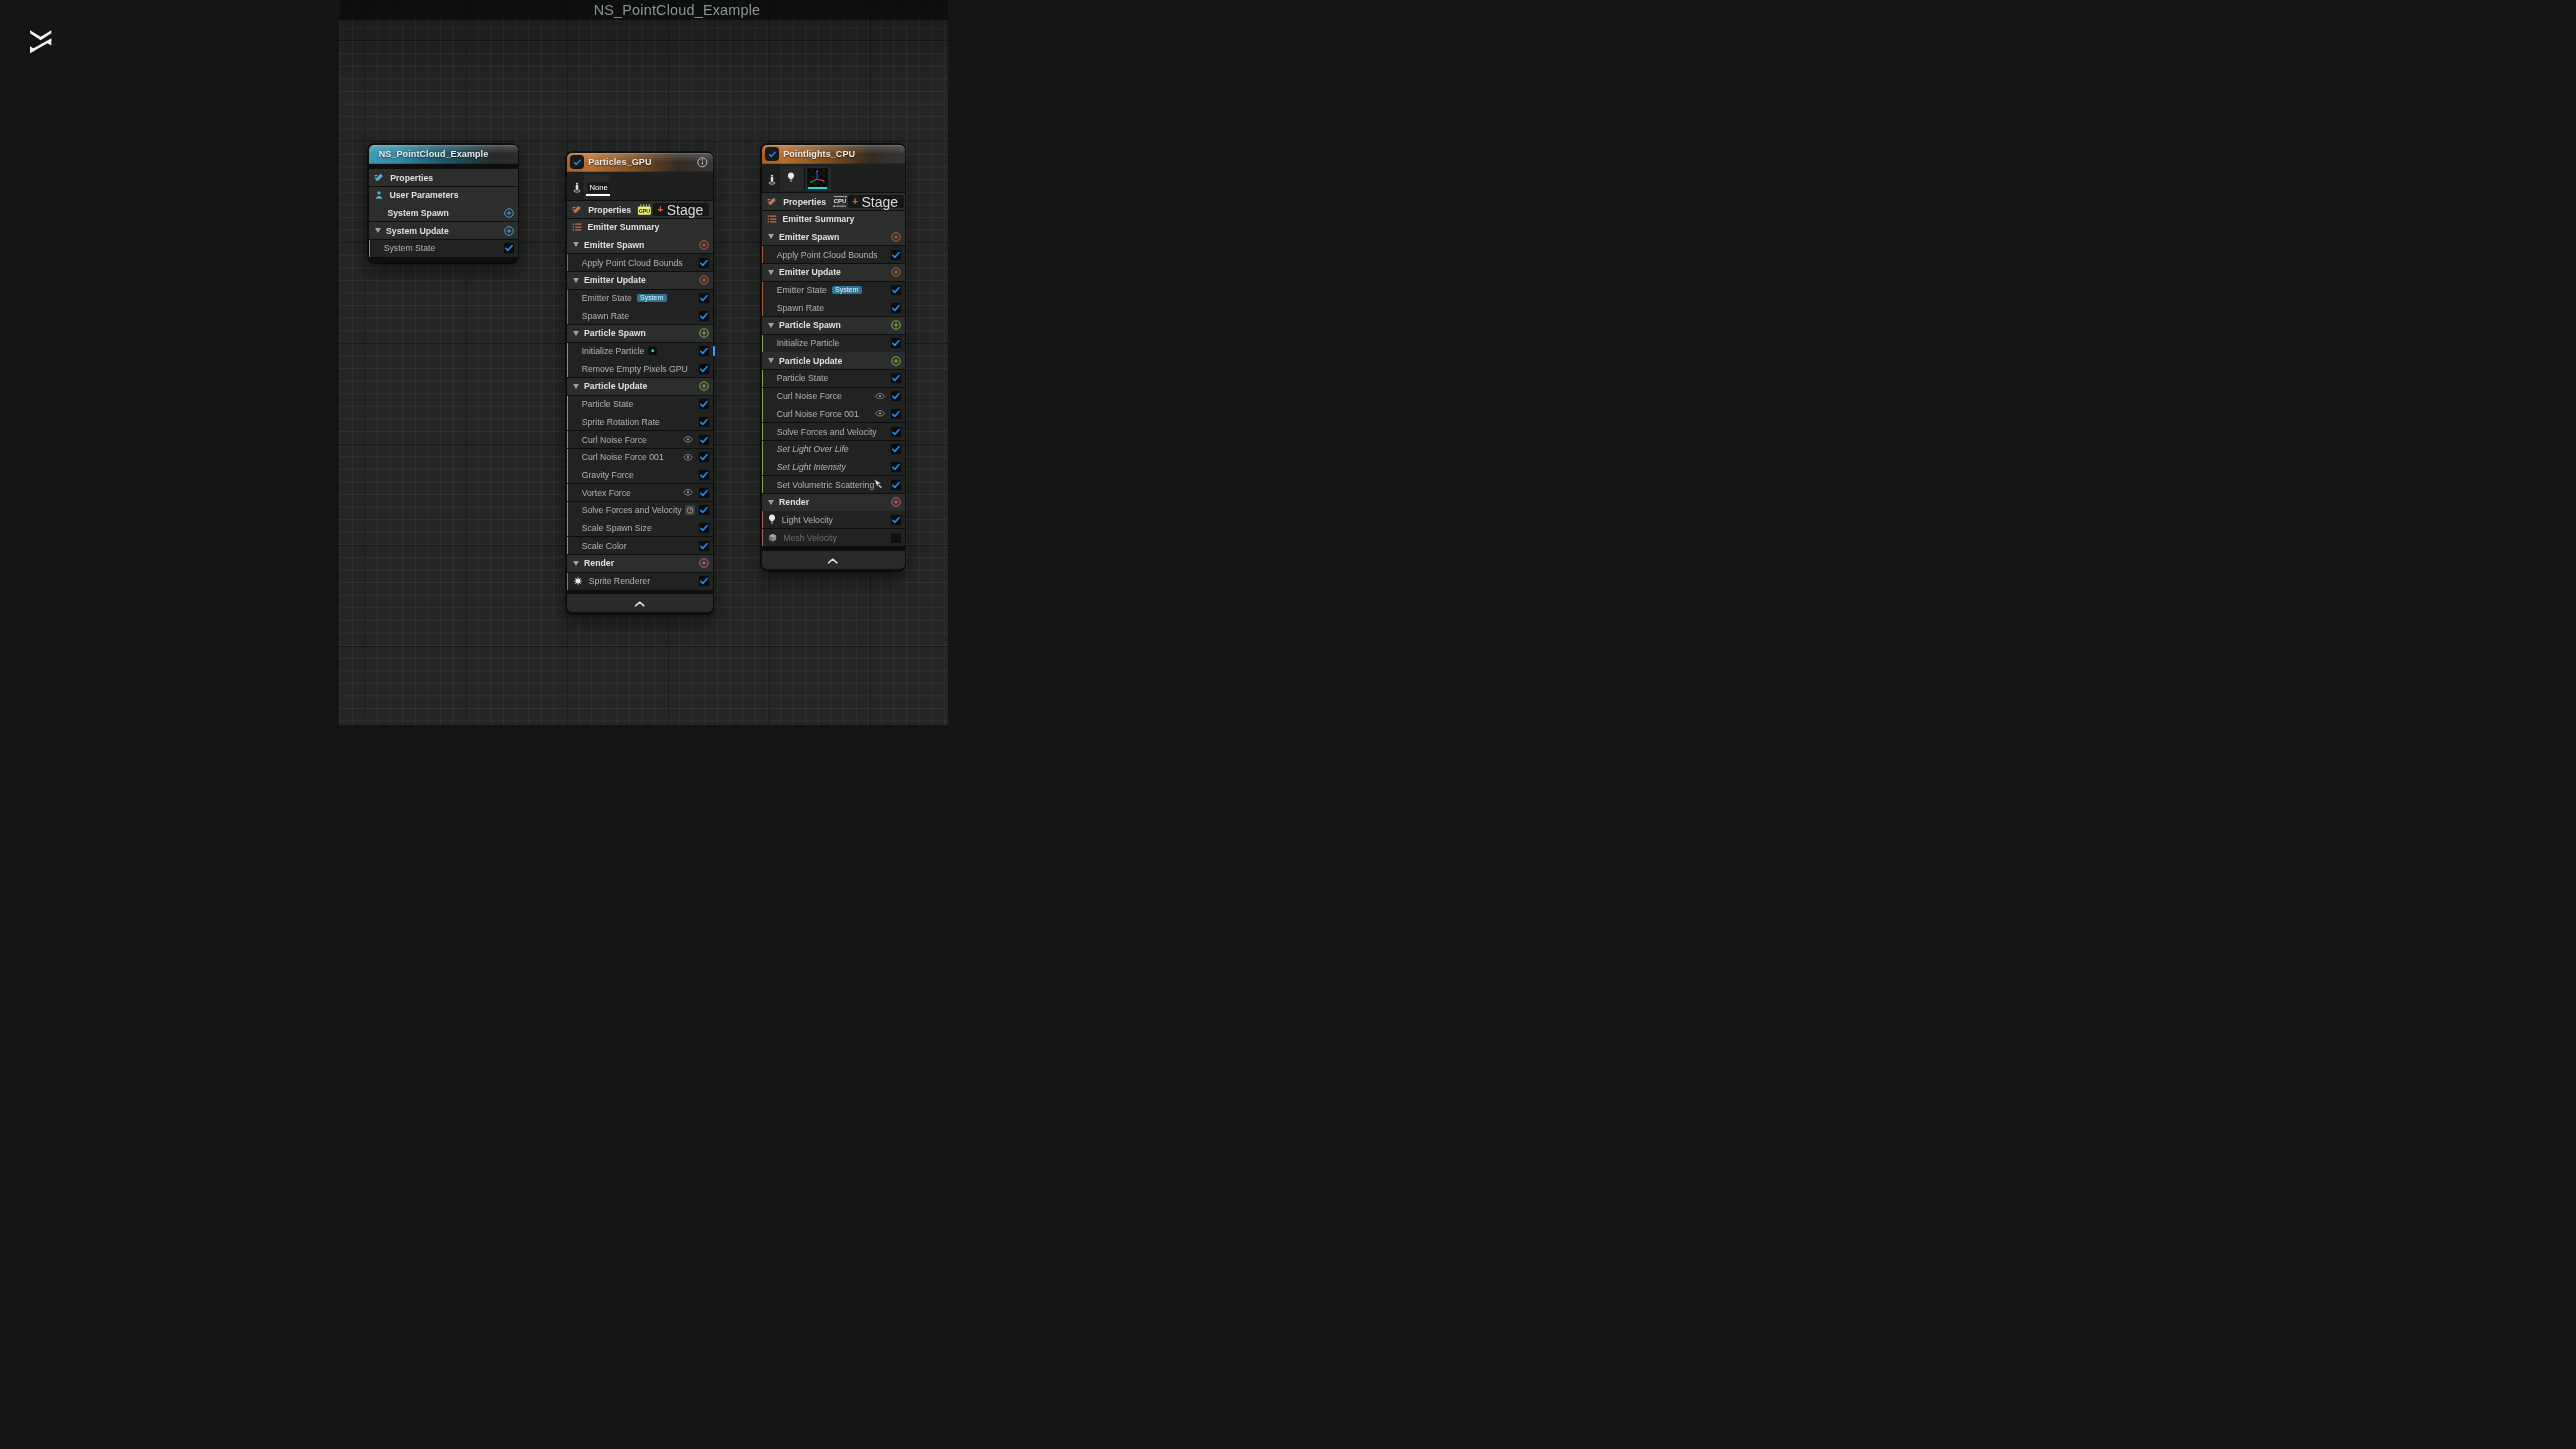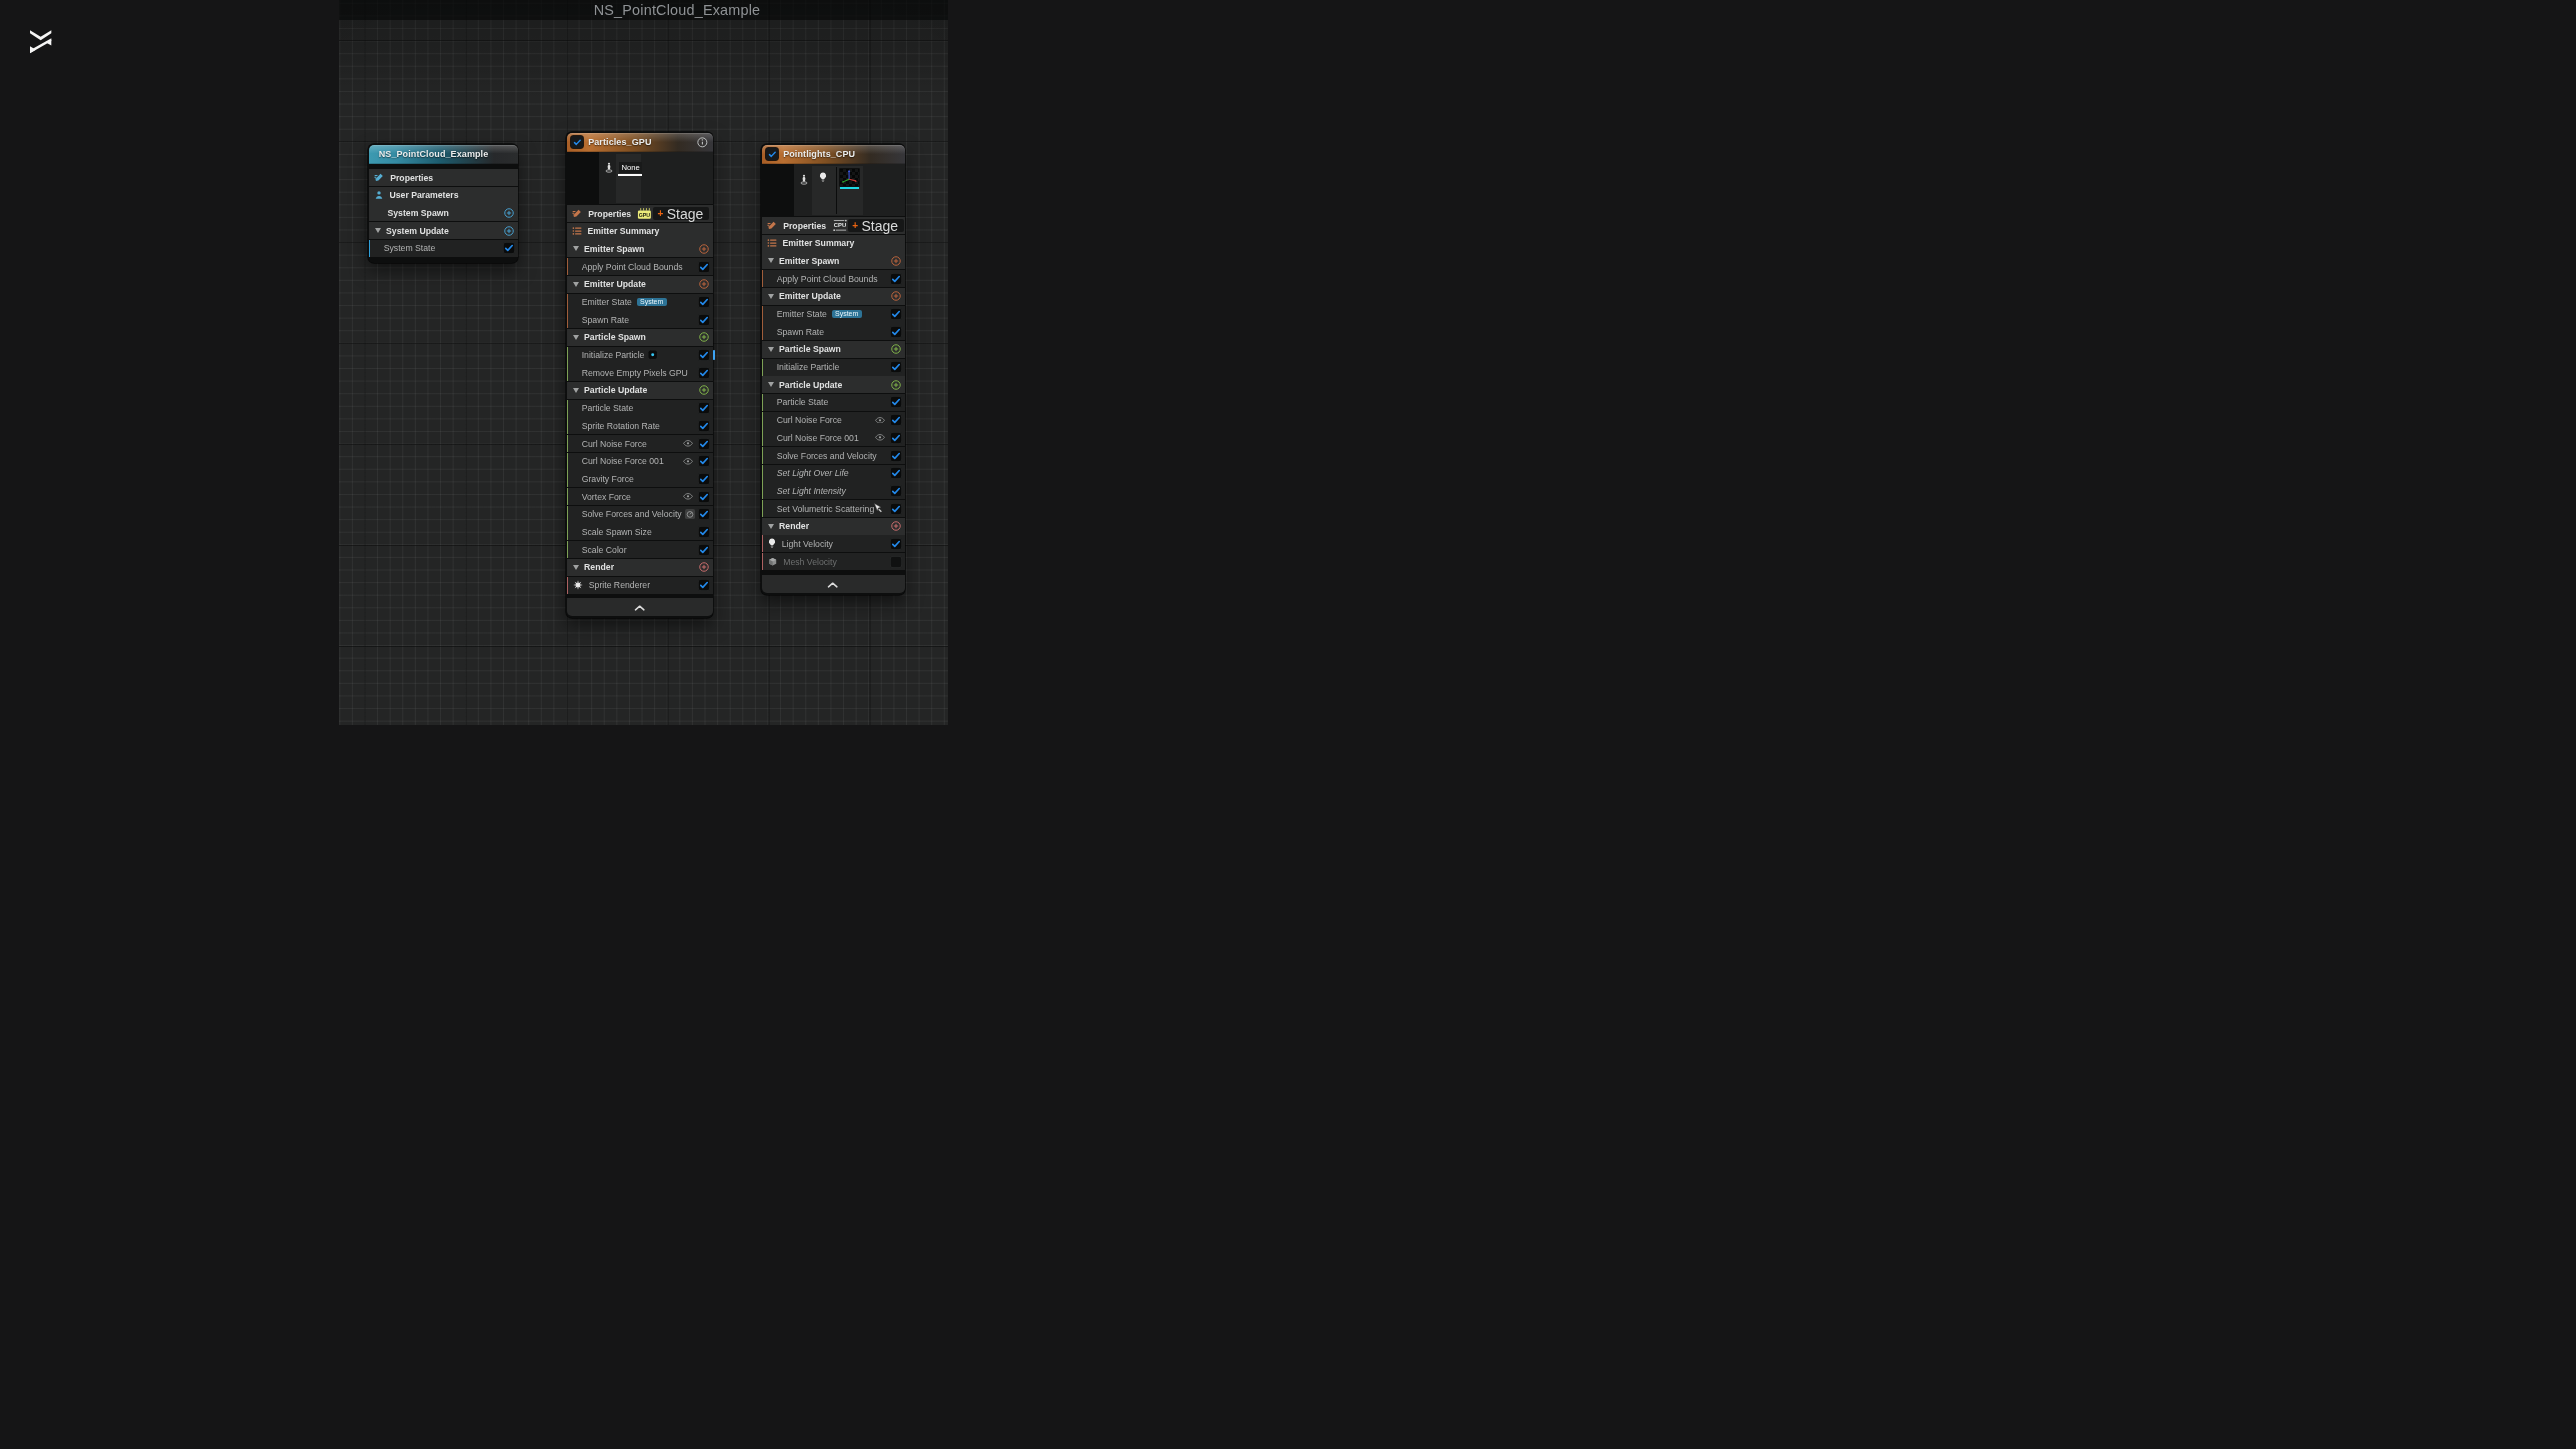--- a/index.html
+++ b/index.html
@@ -64,21 +64,21 @@
     letter-spacing:0.1px;text-shadow:0 1px 1.3px rgba(0,0,0,.55);white-space:nowrap;
   }
   .node-header.system .hdr-title{margin-left:0;}
   .hdr-check{
     width:11.4px;height:11.4px;border-radius:2.7px;background:#17191b;flex:0 0 auto;
     box-shadow:0 0 0 1px rgba(8,8,8,.85);
     display:flex;align-items:center;justify-content:center;
   }
   .info{margin-left:auto;display:flex;}
 
-  .icon-bar{height:52px;background:#1e1f1f;margin-top:0.7px;position:relative;margin-left:32px;}
+  .icon-bar{height:28px;background:#1e1f1f;margin-top:0.7px;position:relative;}
   .slot{position:absolute;top:1.3px;bottom:1.3px;background:#272828;}
   .none-box{position:absolute;background:#191a1a;color:#fdfdfd;font-size:7.7px;padding:0.7px 2.7px 1.3px;}
   .none-underline{position:absolute;height:2px;background:#fbfbfb;}
   .v-divider{position:absolute;width:1.3px;background:#0b0c0c;}
   .thumb{
     position:absolute;width:19.5px;height:17px;
     background:repeating-conic-gradient(#141515 0% 25%, #060707 0% 50%);
     background-size:6px 6px;box-shadow:0 0 0 0.7px #060707;
   }
   .thumb svg{position:absolute;left:0;top:0;}
@@ -202,21 +202,21 @@
         <span class="mod-label">System State</span>
         <span class="spacer"></span>
         <span class="checkbox">
           <svg viewBox="0 0 18 18" width="10" height="10">
             <path d="M3.2 9.6l3.6 3.6 8-8.6" fill="none" stroke="#2389ea" stroke-width="3" stroke-linecap="round" stroke-linejoin="round"></path>
           </svg>
         </span>
       </div>
       <div class="endpad"></div>
     </div>
-    <div class="node" style="left: 566px; top: 132px; width: 146px;">
+    <div class="node" style="left: 566px; top: 152px; width: 146px;">
       <div class="node-header emitter">
         <span class="hdr-check">
           <svg viewBox="0 0 18 18" width="8.7" height="8.7">
             <path d="M3.2 9.6l3.6 3.6 8-8.6" fill="none" stroke="#2389ea" stroke-width="3" stroke-linecap="round" stroke-linejoin="round"></path>
           </svg>
         </span>
         <span class="hdr-title">Particles_GPU</span>
         <span class="info">
           <svg viewBox="0 0 18 18" width="10.7" height="10.7">
             <circle cx="9" cy="9" r="7.6" fill="none" stroke="#cdd0d0" stroke-width="1.5"></circle>

